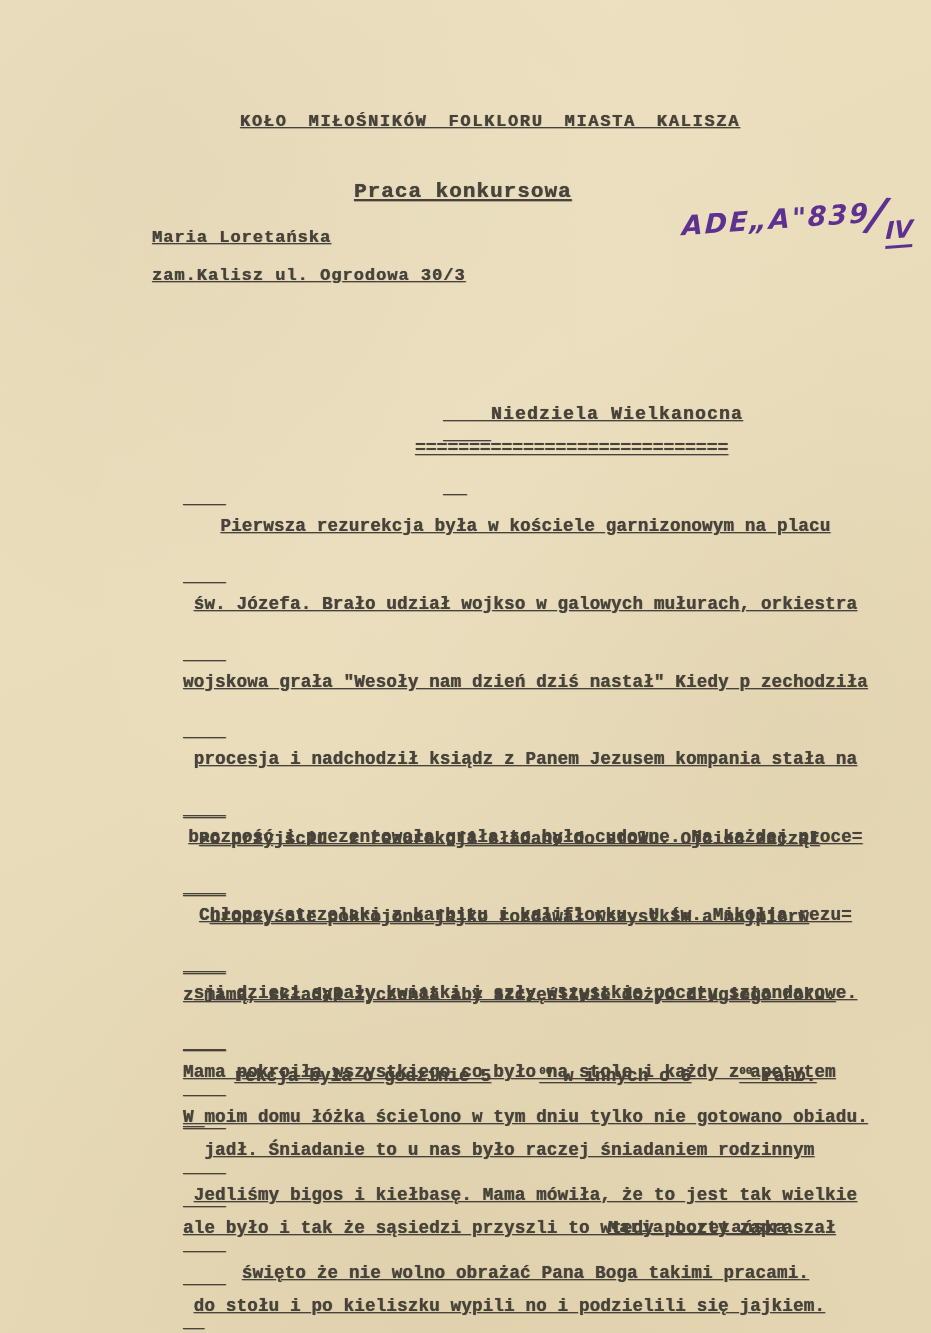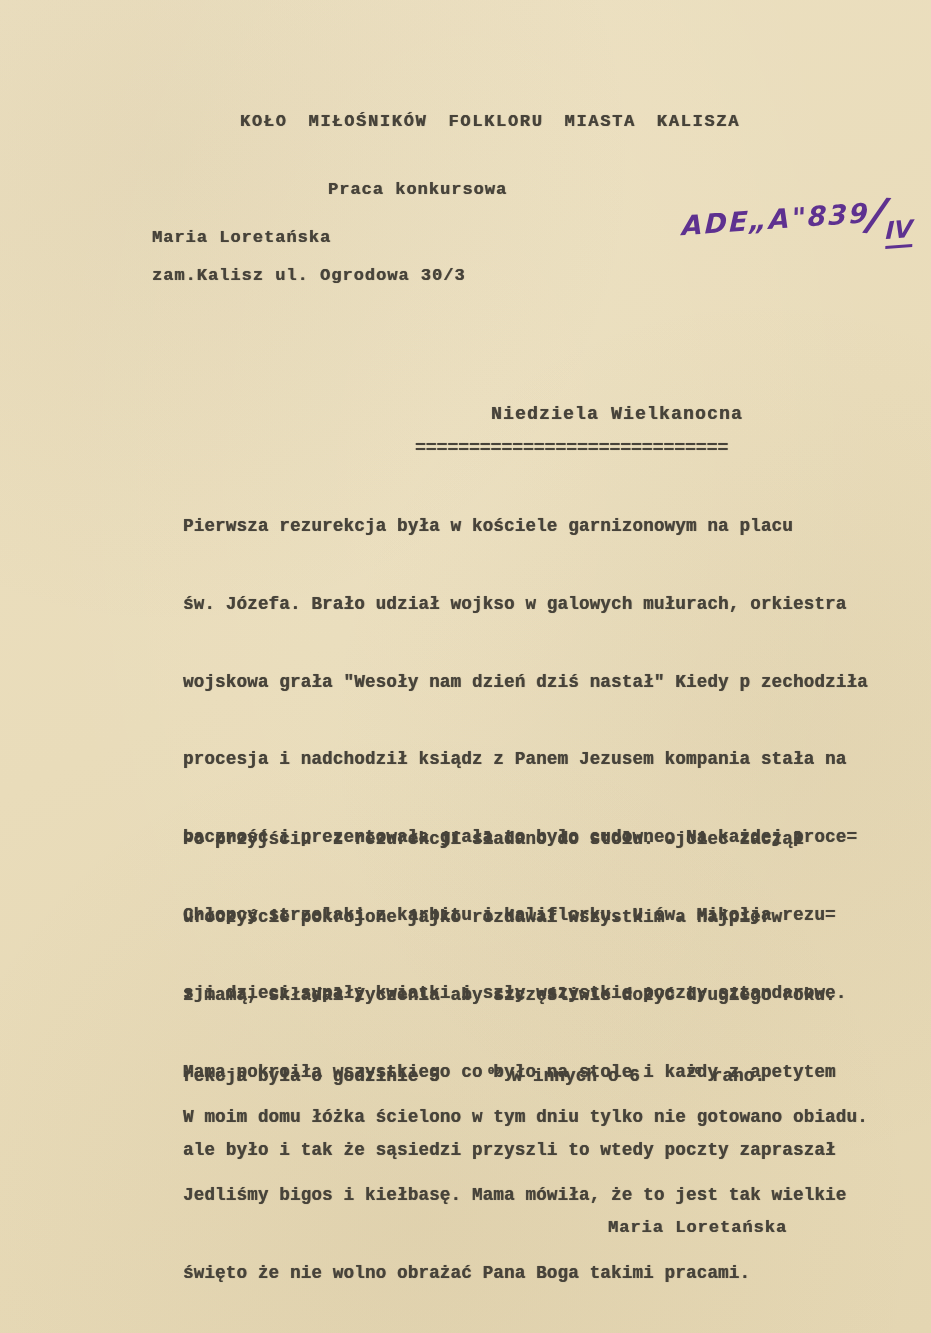--- a/index.html
+++ b/index.html
@@ -19,28 +19,29 @@
       radial-gradient(ellipse at 50% 35%, rgba(255,252,240,0.10), transparent 65%),
       linear-gradient(155deg, #ece0c1 0%, #e9dcba 45%, #e4d6b2 100%);
     overflow: hidden;
   }
   .typed {
     color: #47433a;
     font-weight: bold;
     text-shadow: 0.4px 0.4px 0.7px rgba(66,62,52,0.75), -0.3px 0.2px 0.5px rgba(66,62,52,0.4);
     letter-spacing: 0.2px;
     white-space: pre;
+    text-decoration: underline;
   }
   .org-header {
     position: absolute; left: 240px; top: 112px;
     font-size: 17px; letter-spacing: 1.7px; word-spacing: 9px;
   }
   .subtitle {
-    position: absolute; left: 328px; top: 180px;
-    font-size: 17px; letter-spacing: 1px;
+    position: absolute; left: 354px; top: 180px;
+    font-size: 21px; letter-spacing: 1px;
   }
   .annotation {
     position: absolute; left: 682px; top: 186px;
     color: #5e3190;
     font-family: "DejaVu Sans", sans-serif;
     font-style: italic; font-weight: bold;
     transform: rotate(-4deg) skewX(-6deg);
     white-space: nowrap;
   }
   .annotation .a-part1 { font-size: 27px; letter-spacing: 2px; }
@@ -55,21 +56,21 @@
   .doc-title {
     position: absolute; left: 443px; top: 384px;
     font-size: 18px; letter-spacing: 1.2px;
   }
   .doc-title .underline {
     display: block;
     margin-left: -28px; margin-top: -6px;
     letter-spacing: 0; font-size: 18px;
   }
   .paragraph { position: absolute; left: 183px; font-size: 17.5px; }
-  .paragraph .line { line-height: 37.8px; height: 37.8px; }
+  .paragraph .line { line-height: 37.8px; height: 37.8px; text-align: center; }
   .p1 { top: 468px; }
   .p2 { top: 781px; }
   .p3 { top: 1059px; }
   sup.tw { font-size: 0.62em; vertical-align: 7px; letter-spacing: 0; margin-left: 48px; }
   .signature { position: absolute; left: 608px; top: 1218px; font-size: 17px; letter-spacing: 1px; }
 </style>
 </head>
 <body>
 
 <div class="paper">
@@ -100,21 +101,23 @@
     <div class="line">Chłopcy strzelaki z karbitu i kaliflorku. U św. Mikołja rezu=</div>
     <div class="line">sji dzieci sypały kwiatki i szły wszystkie poczty sztandarowe.</div>
     <div class="line"><span>rekcja była o godzinie 5</span><sup class="tw">00</sup><span> w innych o 6</span><sup class="tw">00</sup><span> rano.</span></div>
   </div>
 
   <div class="typed paragraph p2">
     <div class="line">Po przyjściu  z rezurekcji sładano do stołu. Ojciec zaczął</div>
     <div class="line">uroczyście pokrojone jajko rozdawał wszystkim a najpierw</div>
     <div class="line">z mamą, składał życzenia aby szczęśliwie dożyć drugiego roku.</div>
     <div class="line">Mama pokroiła wszystkiego co było na stole i każdy z apetytem</div>
+    <div class="line">jadł. Śniadanie to u nas było raczej śniadaniem rodzinnym</div>
     <div class="line">ale było i tak że sąsiedzi przyszli to wtedy poczty zapraszał</div>
+    <div class="line">do stołu i po kieliszku wypili no i podzielili się jajkiem.</div>
   </div>
 
   <div class="typed paragraph p3">
     <div class="line">W moim domu łóżka ścielono w tym dniu tylko nie gotowano obiadu.</div>
     <div class="line">Jedliśmy bigos i kiełbasę. Mama mówiła, że to jest tak wielkie</div>
     <div class="line">święto że nie wolno obrażać Pana Boga takimi pracami.</div>
   </div>
 
   <div class="typed signature">Maria Loretańska</div>
 

